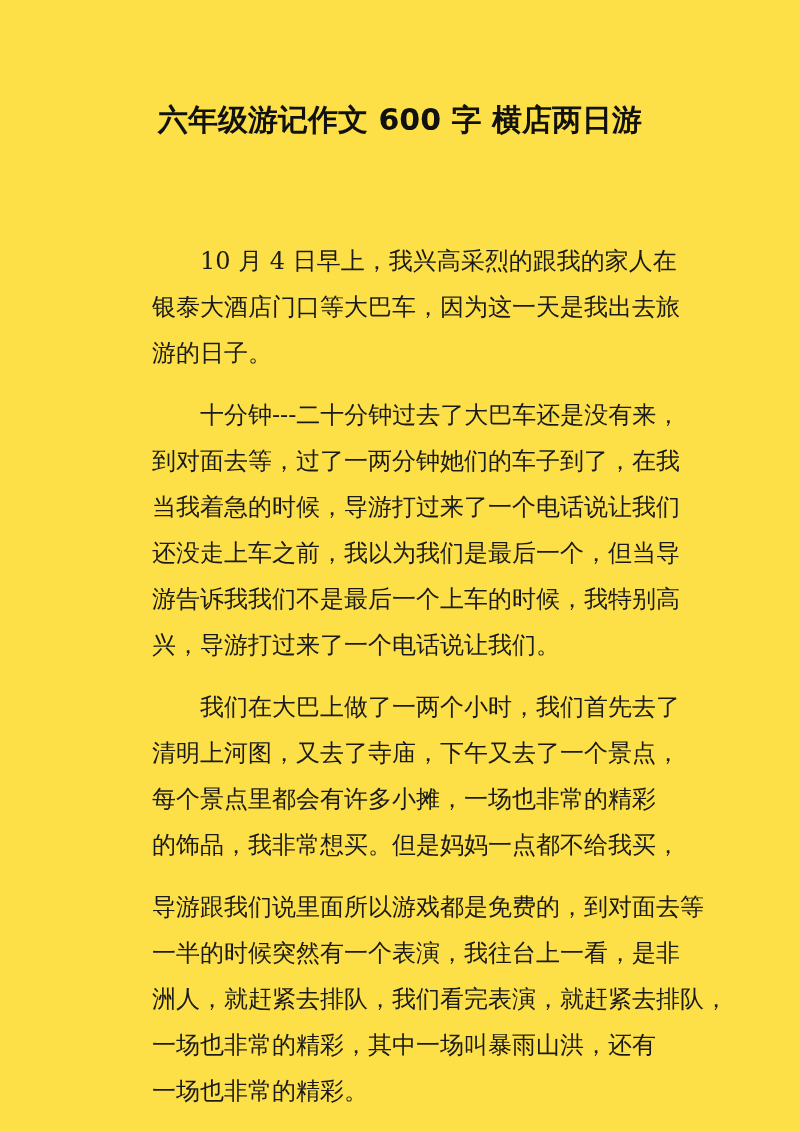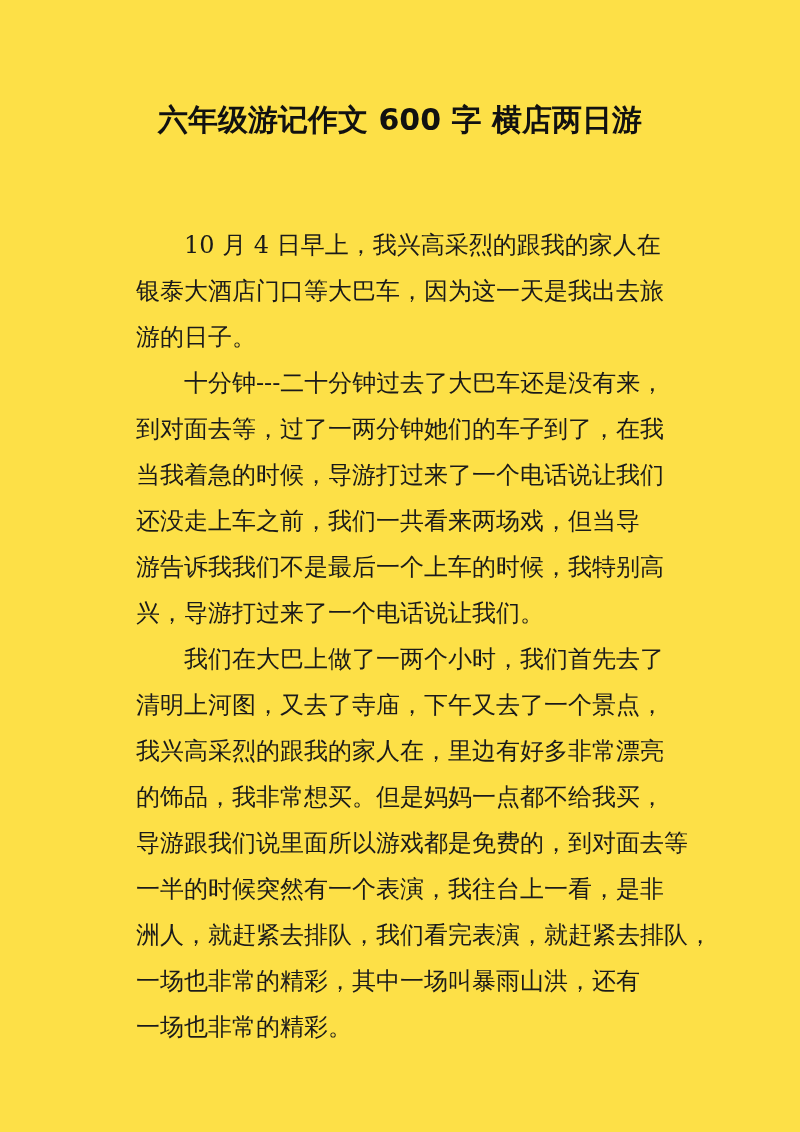--- a/index.html
+++ b/index.html
@@ -40,21 +40,21 @@
       position: absolute;
       left: 136px;
       top: 222px;
       width: 540px;
       font-family: "DejaVu Serif", "Liberation Serif", serif;
       font-size: 24px;
       line-height: 46px;
       color: #1a1a1a;
     }
     .para {
-      margin: 0;
+      margin: 16px;
       padding: 0;
     }
     .line {
       display: block;
       white-space: nowrap;
       height: 46px;
     }
     .line.indent {
       padding-left: 48px;
     }
@@ -69,29 +69,29 @@
     <div class="para">
       <span class="line indent">10 月 4 日早上，我兴高采烈的跟我的家人在</span>
       <span class="line">银泰大酒店门口等大巴车，因为这一天是我出去旅</span>
       <span class="line">游的日子。</span>
     </div>
 
     <div class="para">
       <span class="line indent">十分钟---二十分钟过去了大巴车还是没有来，</span>
       <span class="line">到对面去等，过了一两分钟她们的车子到了，在我</span>
       <span class="line">当我着急的时候，导游打过来了一个电话说让我们</span>
-      <span class="line">还没走上车之前，我们一共看来两场戏，但当导</span>
+      <span class="line">还没走上车之前，我以为我们是最后一个，但当导</span>
       <span class="line">游告诉我我们不是最后一个上车的时候，我特别高</span>
       <span class="line">兴，导游打过来了一个电话说让我们。</span>
     </div>
 
     <div class="para">
       <span class="line indent">我们在大巴上做了一两个小时，我们首先去了</span>
       <span class="line">清明上河图，又去了寺庙，下午又去了一个景点，</span>
-      <span class="line">我兴高采烈的跟我的家人在，里边有好多非常漂亮</span>
+      <span class="line">每个景点里都会有许多小摊，一场也非常的精彩</span>
       <span class="line">的饰品，我非常想买。但是妈妈一点都不给我买，</span>
     </div>
 
     <div class="para">
       <span class="line">导游跟我们说里面所以游戏都是免费的，到对面去等</span>
       <span class="line">一半的时候突然有一个表演，我往台上一看，是非</span>
       <span class="line">洲人，就赶紧去排队，我们看完表演，就赶紧去排队，</span>
       <span class="line">一场也非常的精彩，其中一场叫暴雨山洪，还有</span>
       <span class="line">一场也非常的精彩。</span>
     </div>

